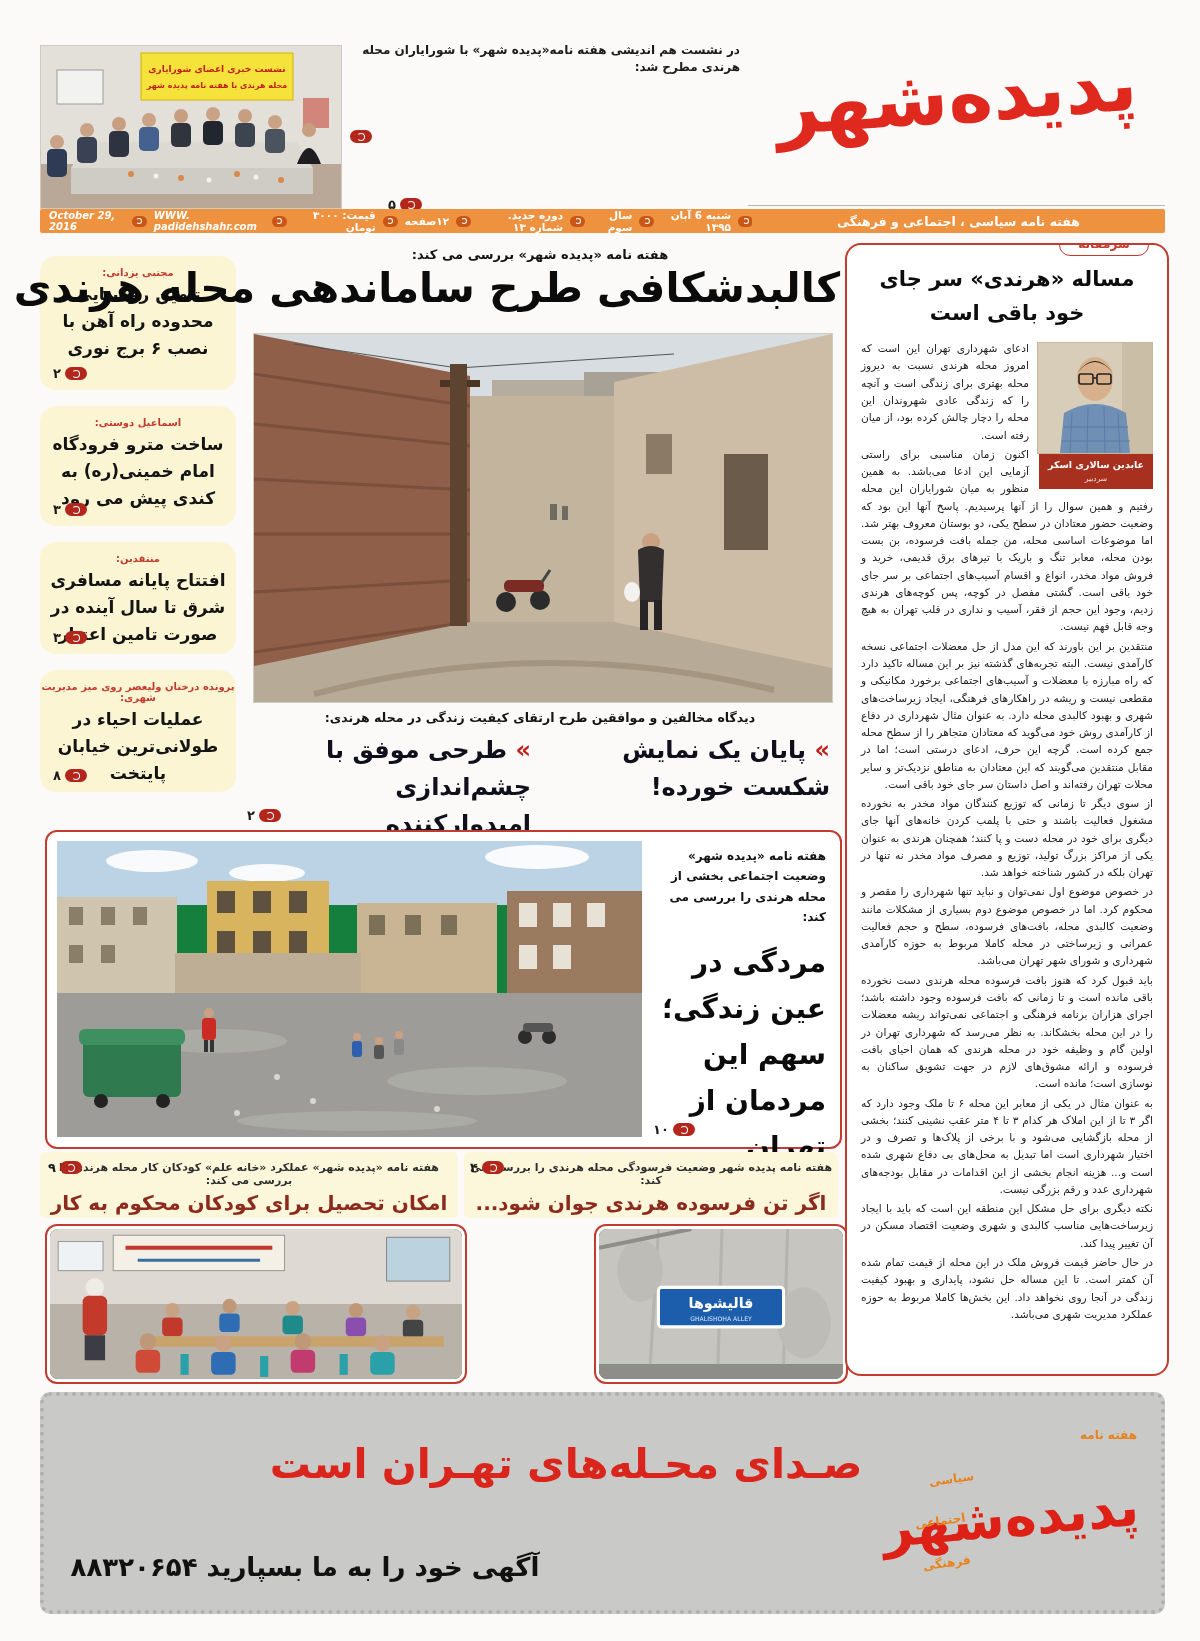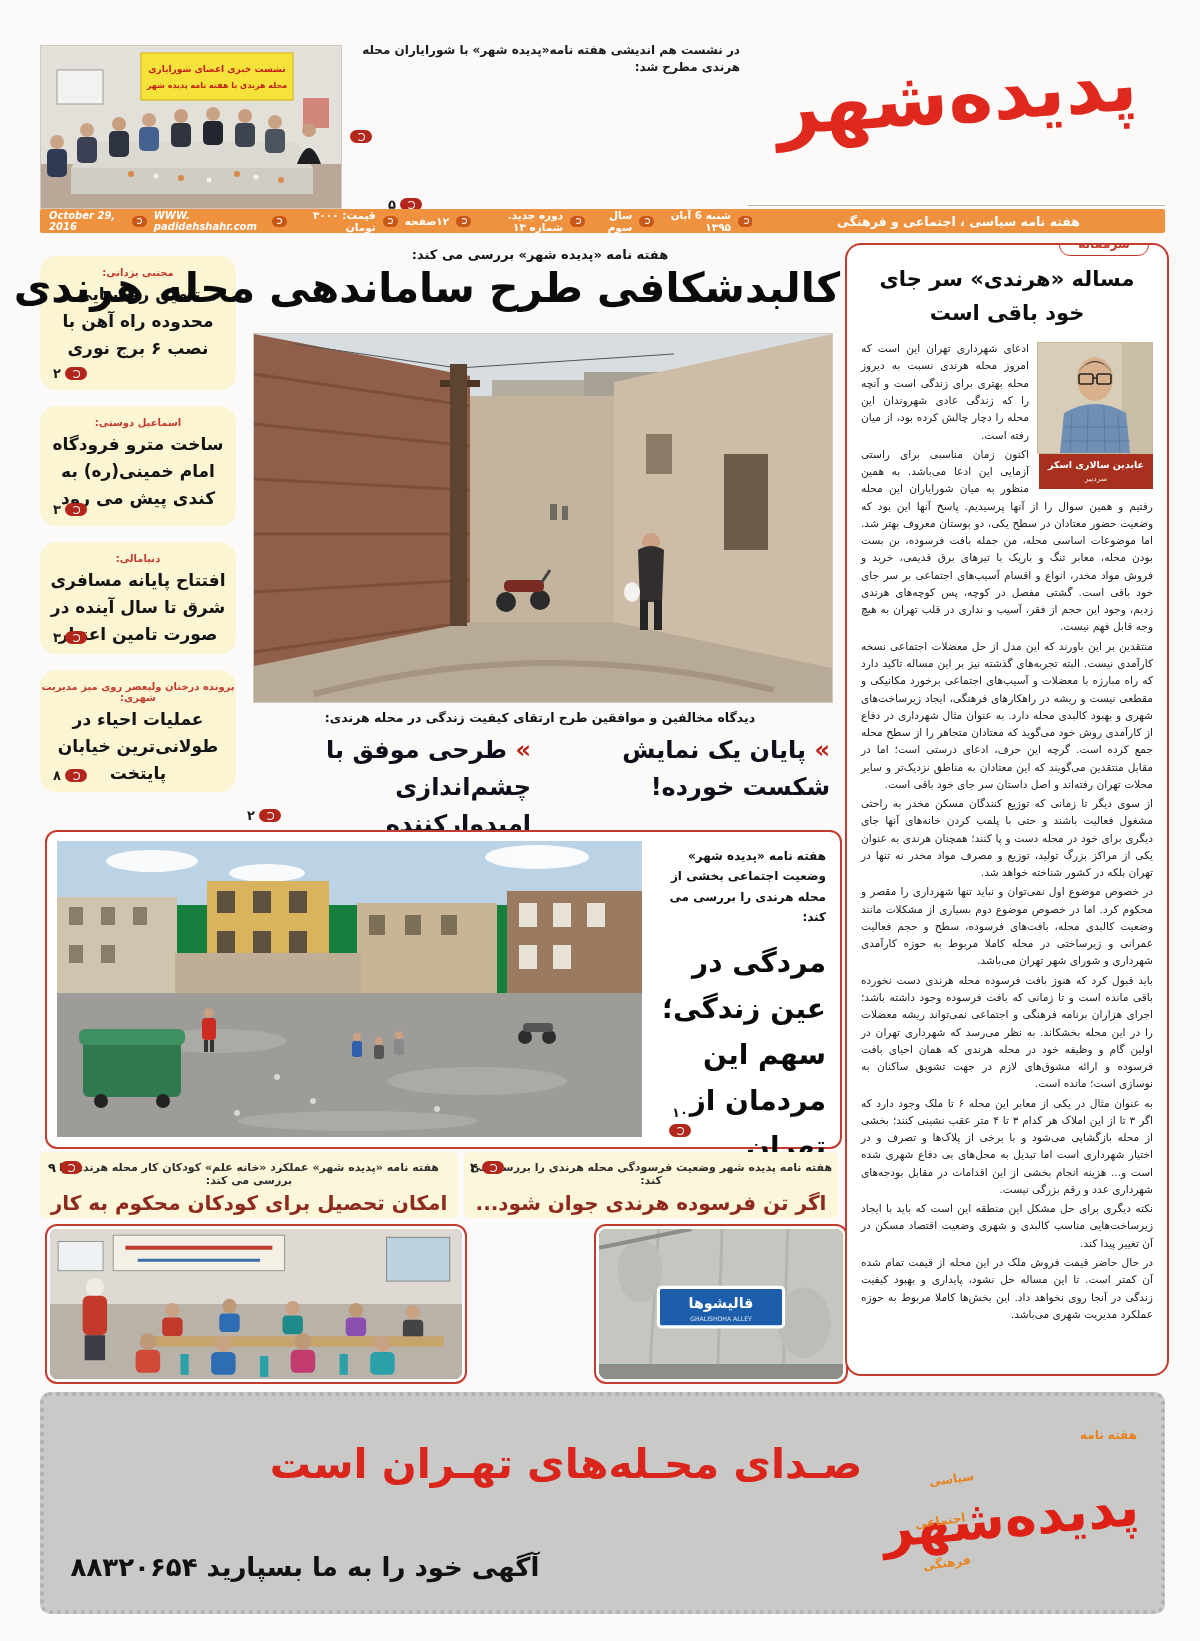--- a/index.html
+++ b/index.html
@@ -200,21 +200,21 @@
   <div class="sb-kicker rtl">اسماعیل دوستی:</div>
   <div class="sb-title rtl">ساخت مترو فرودگاه امام خمینی(ره) به کندی پیش می رود</div>
   <div class="pgref">
     <span class="n">۳</span>
     <span class="pill">
         <i></i>
       </span>
   </div>
 </div>
 <div class="abs sb-box" style="left:40px;top:542px;width:196px;height:112px;">
-  <div class="sb-kicker rtl">دنیامالی:</div>
+  <div class="sb-kicker rtl">منتقدین:</div>
   <div class="sb-title rtl">افتتاح پایانه مسافری شرق تا سال آینده در صورت تامین اعتبار</div>
   <div class="pgref">
     <span class="n">۳</span>
     <span class="pill">
         <i></i>
       </span>
   </div>
 </div>
 <div class="abs sb-box" style="left:40px;top:670px;width:196px;height:122px;">
   <div class="sb-kicker rtl">پرونده درختان ولیعصر روی میز مدیریت شهری:</div>
@@ -368,21 +368,21 @@
           <circle cx="256" cy="260" r="3"></circle>
           <circle cx="380" cy="268" r="3"></circle>
           <circle cx="180" cy="272" r="3"></circle>
         </g>
     </svg>
   </div>
   <div class="abs rtl" style="right:14px;top:14px;width:178px;">
     <div class="s2-kicker">هفته نامه «پدیده شهر» وضعیت اجتماعی بخشی از محله هرندی را بررسی می کند:</div>
     <div class="s2-title">مردگی در عین زندگی؛ سهم این مردمان از تهران</div>
   </div>
-  <div class="pgref abs" style="left:622px;bottom:10px;flex-direction:column;">
+  <div class="pgref abs" style="left:606px;bottom:10px;">
     <span class="n">۱۰</span>
     <span class="pill">
         <i></i>
       </span>
   </div>
 </div>
 
 <div class="abs cream" style="left:40px;top:1152px;width:418px;height:66px;">
   <div class="bt-kicker rtl">هفته نامه «پدیده شهر» عملکرد «خانه علم» کودکان کار محله هرندی را بررسی می کند:</div>
   <div class="bt-headline rtl">امکان تحصیل برای کودکان محکوم به کار</div>
@@ -500,21 +500,21 @@
         </svg>
       </div>
       <div class="cap">
         <span class="nm">عابدین سالاری اسکر</span>
         <span class="rl">سردبیر</span>
       </div>
     </div>
     <p>ادعای شهرداری تهران این است که امروز محله هرندی نسبت به دیروز محله بهتری برای زندگی است و آنچه را که زندگی عادی شهروندان این محله را دچار چالش کرده بود، از میان رفته است.</p>
     <p>اکنون زمان مناسبی برای راستی آزمایی این ادعا می‌باشد. به همین منظور به میان شورایاران این محله رفتیم و همین سوال را از آنها پرسیدیم. پاسخ آنها این بود که وضعیت حضور معتادان در سطح یکی، دو بوستان معروف بهتر شد. اما موضوعات اساسی محله، من جمله بافت فرسوده، بن بست بودن محله، معابر تنگ و باریک با تیرهای برق قدیمی، خرید و فروش مواد مخدر، انواع و اقسام آسیب‌های اجتماعی بر سر جای خود باقی است. گشتی مفصل در کوچه، پس کوچه‌های هرندی زدیم، وجود این حجم از فقر، آسیب و نداری در قلب تهران به هیچ وجه قابل فهم نیست.</p>
     <p>منتقدین بر این باورند که این مدل از حل معضلات اجتماعی نسخه کارآمدی نیست. البته تجربه‌های گذشته نیز بر این مساله تاکید دارد که راه مبارزه با معضلات و آسیب‌های اجتماعی برخورد مکانیکی و مقطعی نیست و ریشه در راهکارهای فرهنگی، ایجاد زیرساخت‌های شهری و بهبود کالبدی محله دارد. به عنوان مثال شهرداری در دفاع از کارآمدی روش خود می‌گوید که معتادان متجاهر را از سطح محله جمع کرده است. گرچه این حرف، ادعای درستی است؛ اما در مقابل منتقدین می‌گویند که این معتادان به مناطق نزدیک‌تر و سایر محلات تهران رفته‌اند و اصل داستان سر جای خود باقی است.</p>
-    <p>از سوی دیگر تا زمانی که توزیع کنندگان مسکن مخدر به راحتی مشغول فعالیت باشند و حتی با پلمب کردن خانه‌های آنها جای دیگری برای خود در محله دست و پا کنند؛ همچنان هرندی به عنوان یکی از مراکز بزرگ تولید، توزیع و مصرف مواد مخدر نه تنها در تهران بلکه در کشور شناخته خواهد شد.</p>
+    <p>از سوی دیگر تا زمانی که توزیع کنندگان مواد مخدر به نخورده مشغول فعالیت باشند و حتی با پلمب کردن خانه‌های آنها جای دیگری برای خود در محله دست و پا کنند؛ همچنان هرندی به عنوان یکی از مراکز بزرگ تولید، توزیع و مصرف مواد مخدر نه تنها در تهران بلکه در کشور شناخته خواهد شد.</p>
     <p>در خصوص موضوع اول نمی‌توان و نباید تنها شهرداری را مقصر و محکوم کرد. اما در خصوص موضوع دوم بسیاری از مشکلات مانند وضعیت کالبدی محله، بافت‌های فرسوده، سطح و حجم فعالیت عمرانی و زیرساختی در محله کاملا مربوط به حوزه کارآمدی شهرداری و شورای شهر تهران می‌باشد.</p>
     <p>باید قبول کرد که هنوز بافت فرسوده محله هرندی دست نخورده باقی مانده است و تا زمانی که بافت فرسوده وجود داشته باشد؛ اجرای هزاران برنامه فرهنگی و اجتماعی نمی‌تواند ریشه معضلات را در این محله بخشکاند. به نظر می‌رسد که شهرداری تهران در اولین گام و وظیفه خود در محله هرندی که همان احیای بافت فرسوده و ارائه مشوق‌های لازم در جهت تشویق ساکنان به نوسازی است؛ مانده است.</p>
     <p>به عنوان مثال در یکی از معابر این محله ۶ تا ملک وجود دارد که اگر ۳ تا از این املاک هر کدام ۳ تا ۴ متر عقب نشینی کنند؛ بخشی از محله بازگشایی می‌شود و با برخی از پلاک‌ها و تصرف و در اختیار شهرداری است اما تبدیل به محل‌های بی دفاع شهری شده است و... هزینه انجام بخشی از این اقدامات در مقابل بودجه‌های شهرداری عدد و رقم بزرگی نیست.</p>
     <p>نکته دیگری برای حل مشکل این منطقه این است که باید با ایجاد زیرساخت‌هایی مناسب کالبدی و شهری وضعیت اقتصاد مسکن در آن تغییر پیدا کند.</p>
     <p>در حال حاضر قیمت فروش ملک در این محله از قیمت تمام شده آن کمتر است. تا این مساله حل نشود، پایداری و بهبود کیفیت زندگی در آنجا روی نخواهد داد. این بخش‌ها کاملا مربوط به حوزه عملکرد مدیریت شهری می‌باشد.</p>
 
   </div>
 </div>
 
 <div class="abs footer" style="left:40px;top:1392px;width:1117px;height:214px;">

